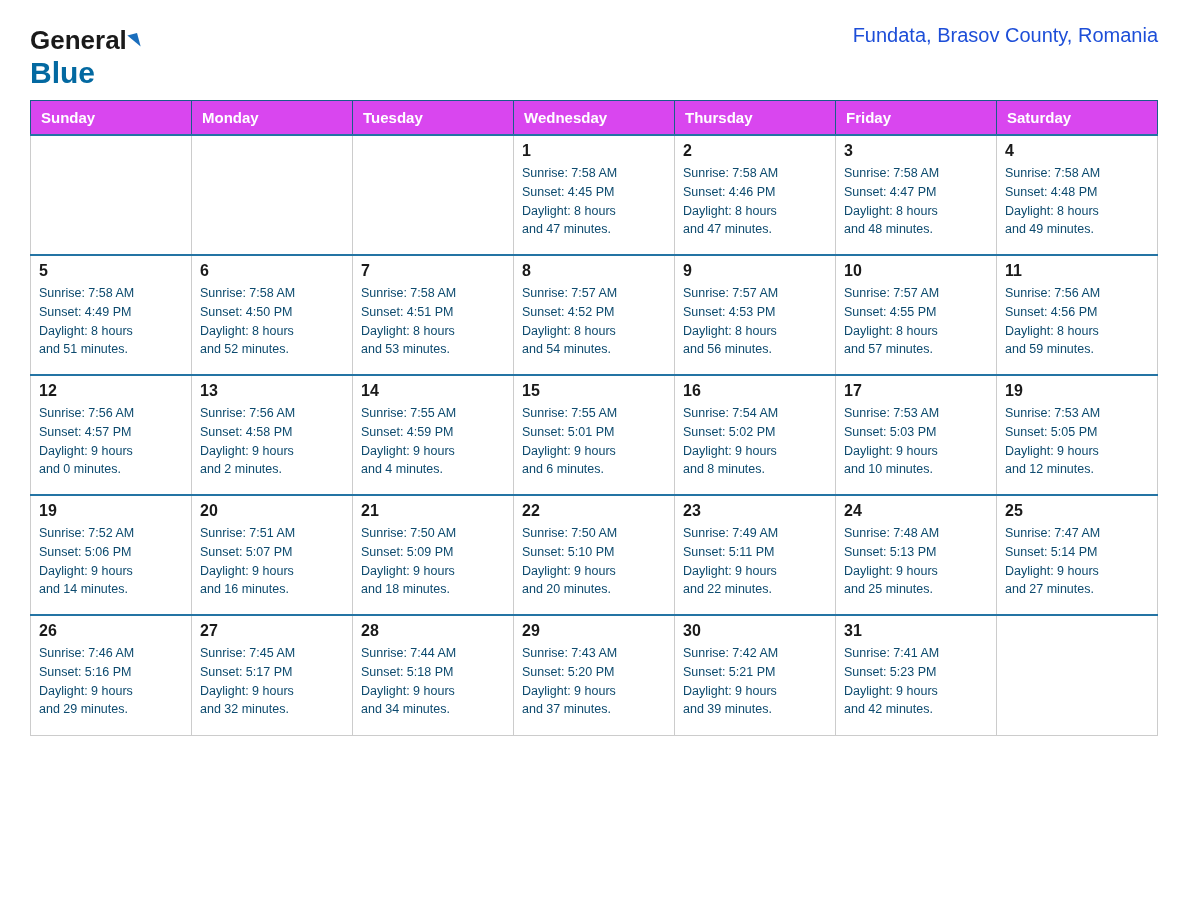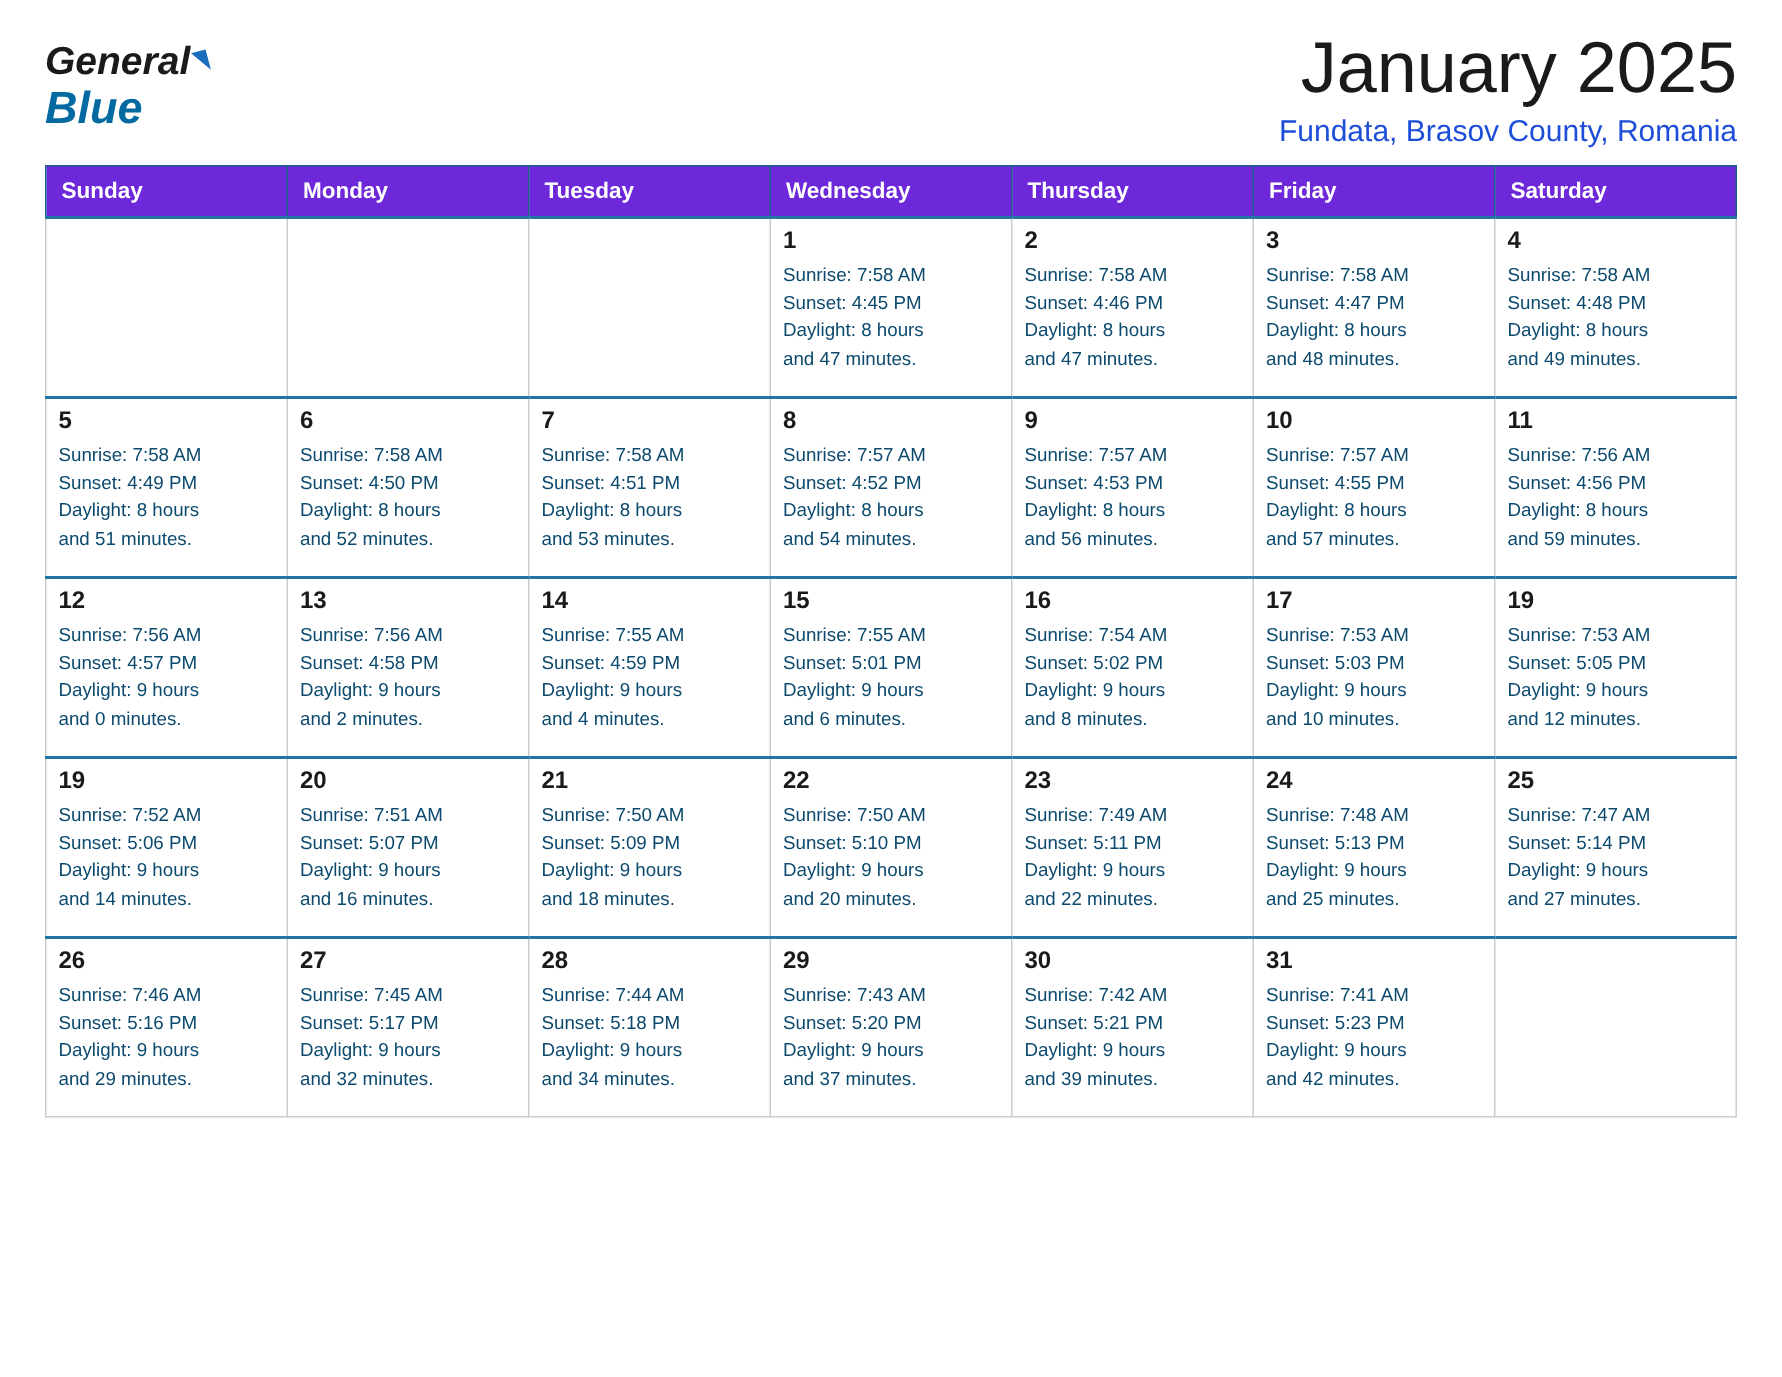--- a/index.html
+++ b/index.html
@@ -42,21 +42,20 @@
       border-left: 10px solid transparent;
       border-right: 0px solid transparent;
       border-top: 14px solid #1a6ebd;
       margin-left: 2px;
       vertical-align: middle;
       transform: rotate(-15deg);
     }
     .logo-row {
       display: flex;
       align-items: center;
-      font-style: italic;
     }
     .title-section {
       text-align: right;
     }
     .month-title {
       font-size: 48px;
       font-weight: normal;
       color: #1a1a1a;
       line-height: 1.1;
     }
@@ -64,21 +63,21 @@
       font-size: 20px;
       color: #1d4ed8;
       margin-top: 4px;
     }
     .calendar {
       width: 100%;
       border-collapse: collapse;
       margin-top: 10px;
     }
     .calendar th {
-      background-color: #6d28d9;
+      background-color: #d946ef;
       color: #fff;
       font-size: 15px;
       font-weight: bold;
       padding: 8px 10px;
       text-align: left;
       border: 1px solid #1a5e8a;
     }
     .calendar td {
       vertical-align: top;
       border: 1px solid #ccc;
@@ -114,21 +113,20 @@
   <div class="logo">
     <div class="logo-row">
       <span class="logo-general">General</span>
       <span class="logo-triangle"></span>
     </div>
     <div class="logo-row">
       <span class="logo-blue">Blue</span>
     </div>
   </div>
   <div class="title-section">
-    <div class="month-title">January 2025</div>
     <div class="subtitle">Fundata, Brasov County, Romania</div>
   </div>
 </div>
 
 <table class="calendar">
   <thead>
     <tr>
     <th>Sunday</th>
         <th>Monday</th>
         <th>Tuesday</th>

